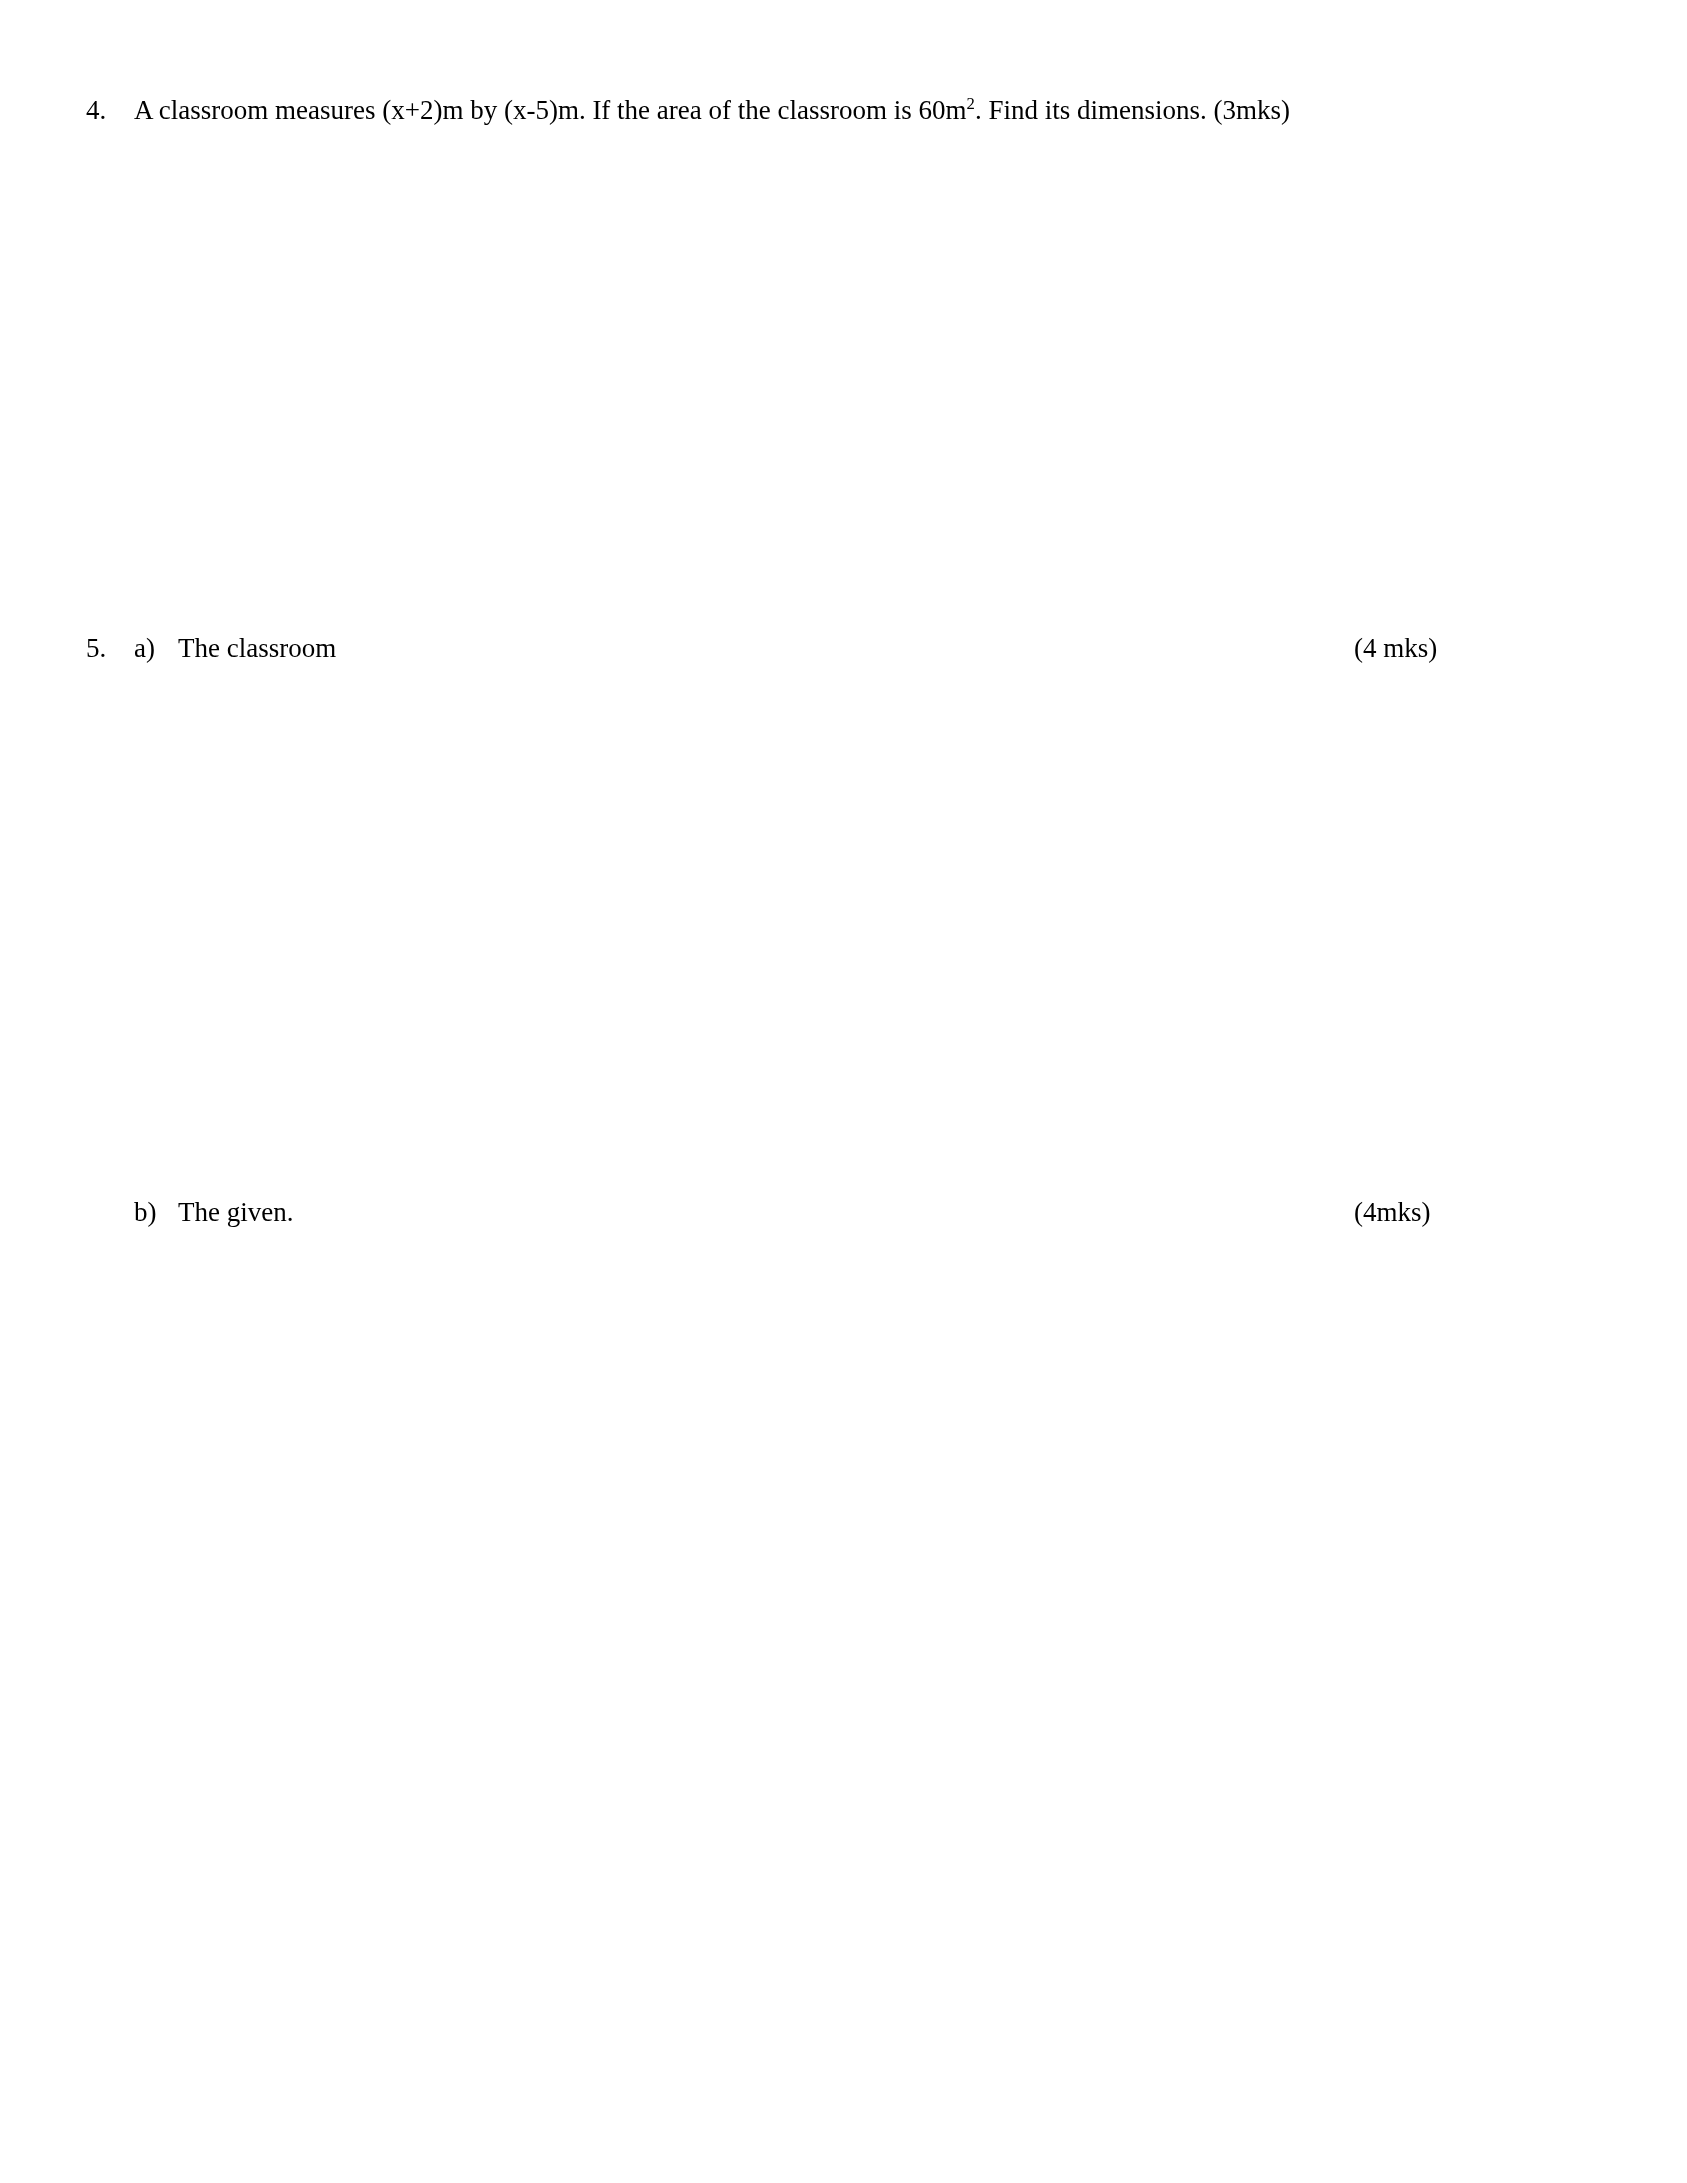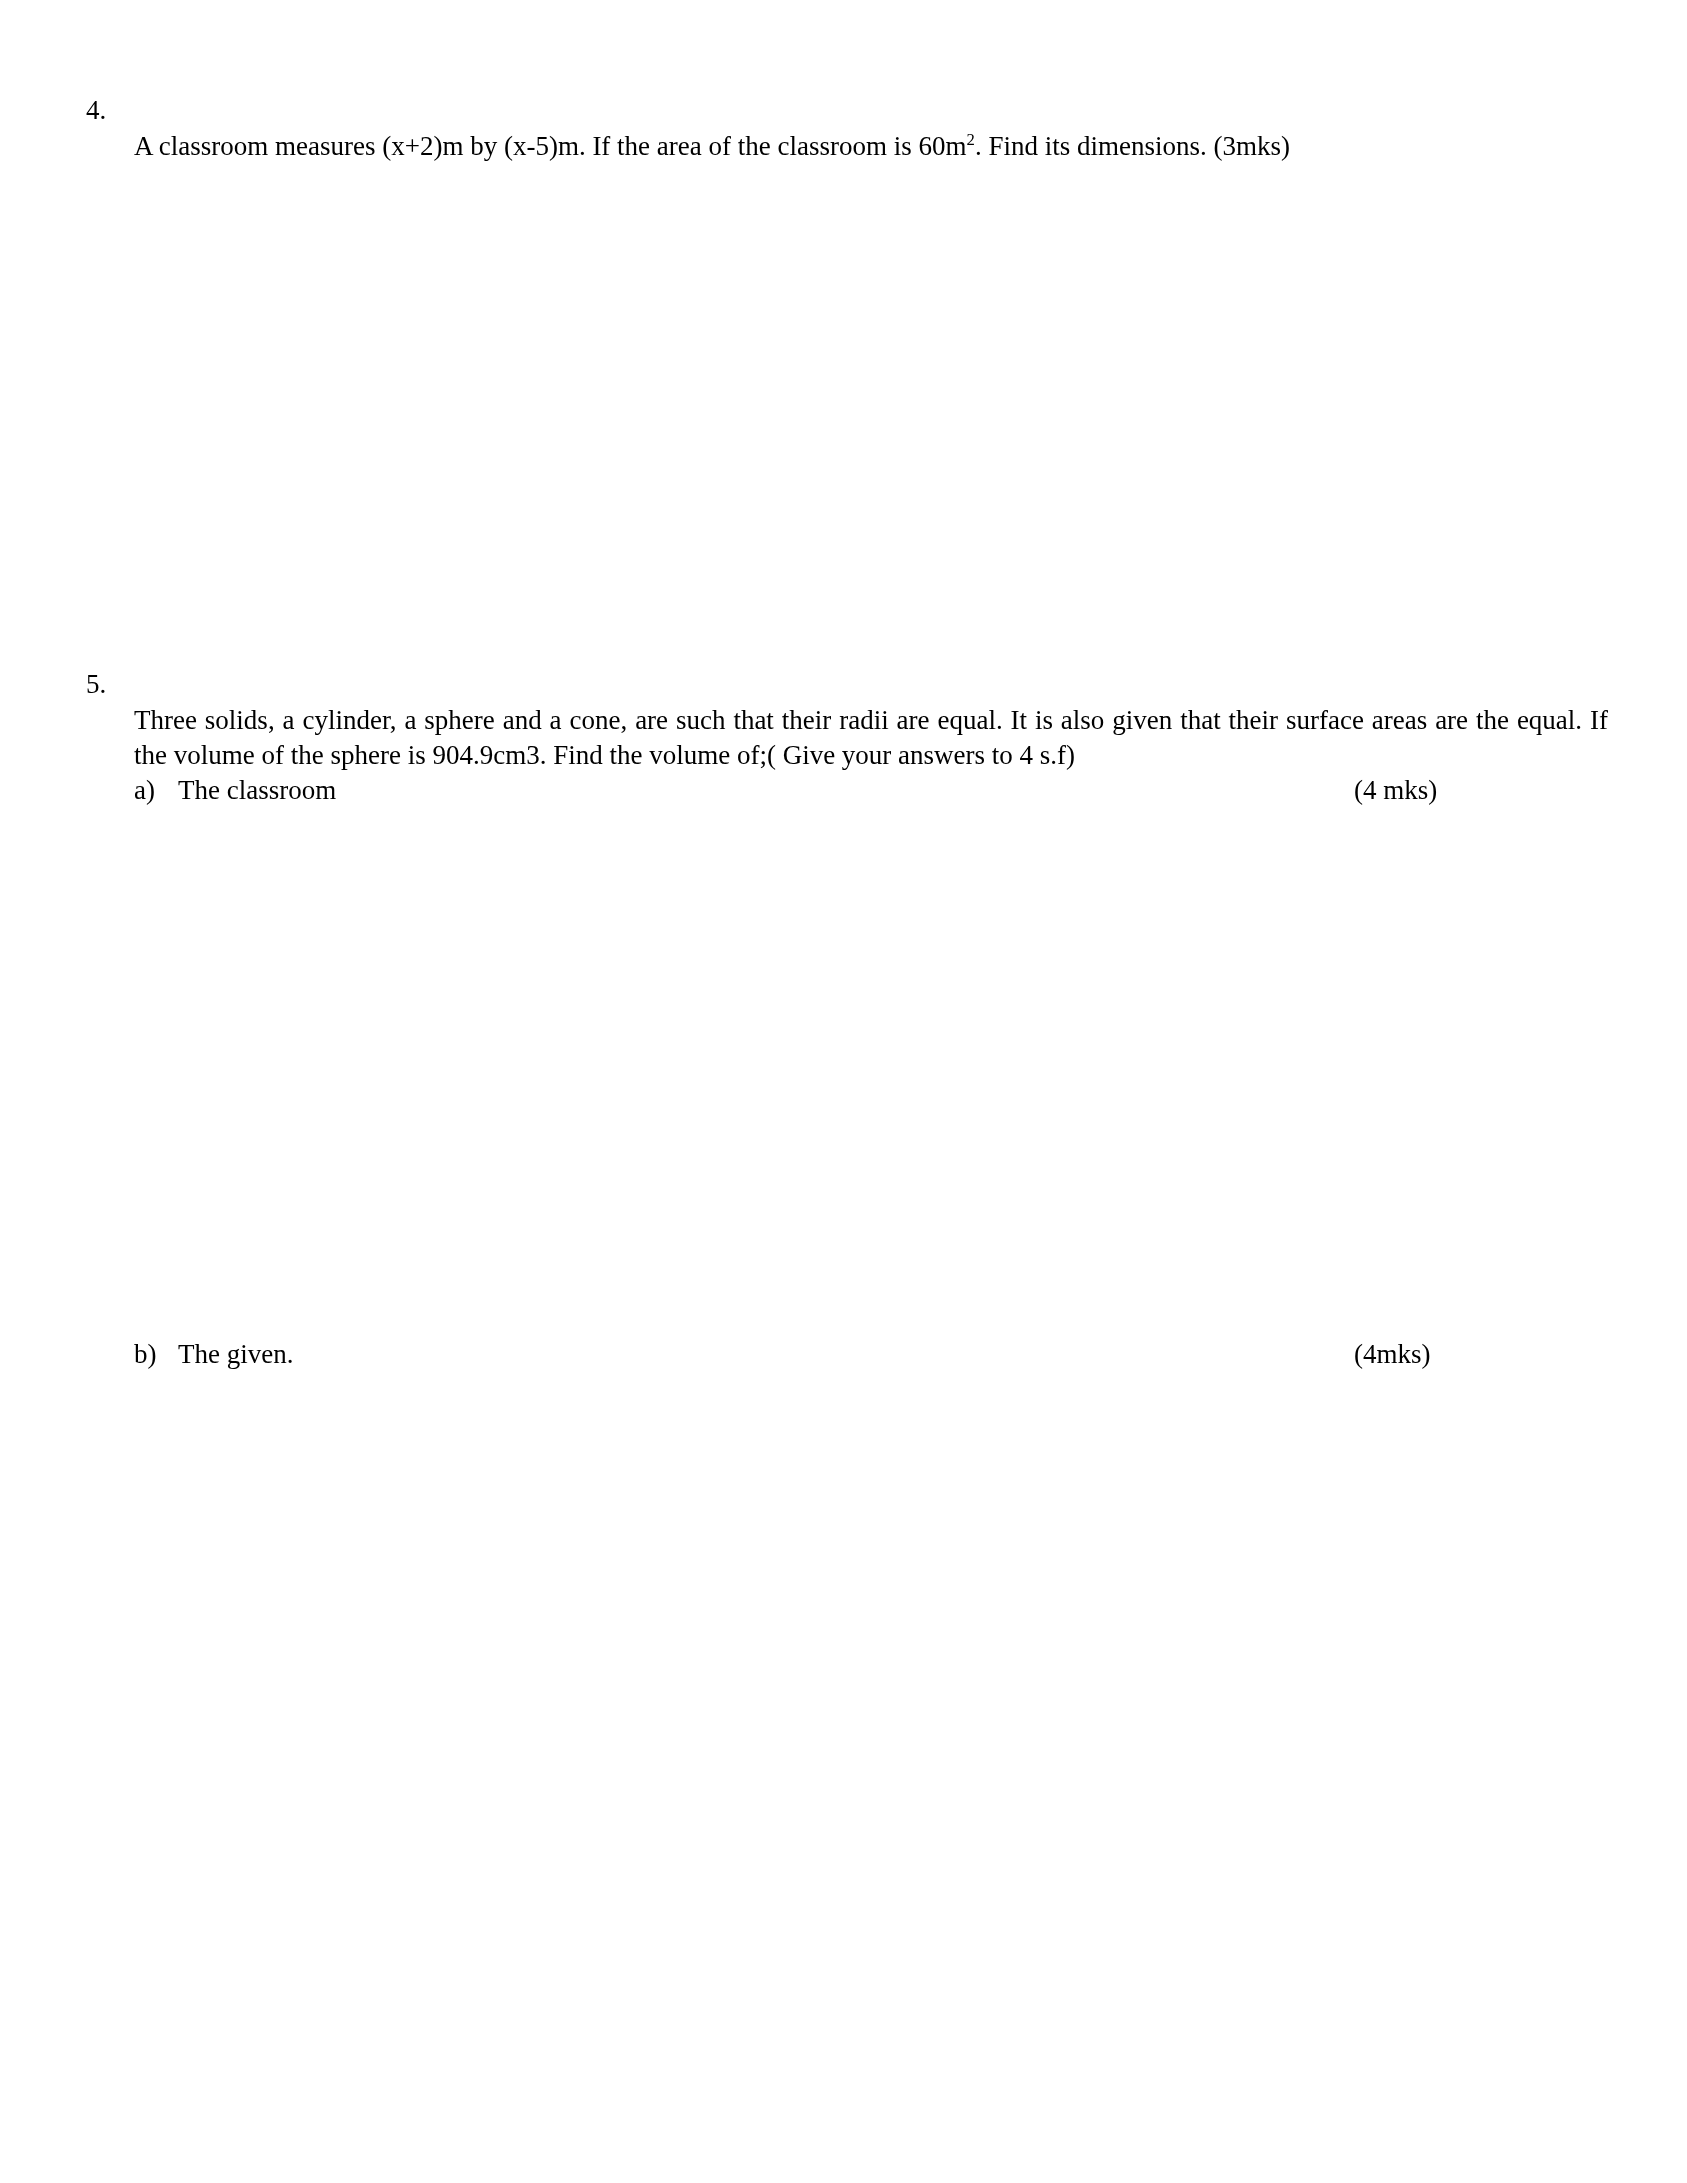--- a/index.html
+++ b/index.html
@@ -39,21 +39,20 @@
     width: 48px;
     flex: 0 0 48px;
     text-align: left;
     white-space: nowrap;
   }
   .q-body {
     flex: 1 1 auto;
   }
   .q-text {
     text-align: left;
-    margin-top: 36px;
   }
   .q-text.justify {
     text-align: justify;
     text-align-last: left;
   }
   sup {
     font-size: 0.62em;
     vertical-align: super;
     line-height: 0;
   }
@@ -94,21 +93,20 @@
       <div class="q-body">
         <div class="q-text"><span>A classroom measures (x+2)m by (x-5)m. If the area of the classroom is 60m</span><sup>2</sup><span>. Find its dimensions. (3mks)</span></div>
       </div>
     </div>
 
     <div class="gap-a"></div>
 
     <div class="question">
       <div class="q-number">5.</div>
       <div class="q-body">
-        <div class="q-text justify">Three solids, a cylinder, a sphere and a cone, are such that their radii are equal. It is also given that their surface areas are the equal. If the volume of the sphere is 904.9cm3. Find the volume of;( Give your answers to 4 s.f)</div>
 
         <div class="subpart">
           <div class="sub-letter">a)</div>
           <div class="sub-text">The classroom</div>
           <div class="marks">(4 mks)</div>
         </div>
 
         <div class="gap-b"></div>
 
         <div class="subpart">

